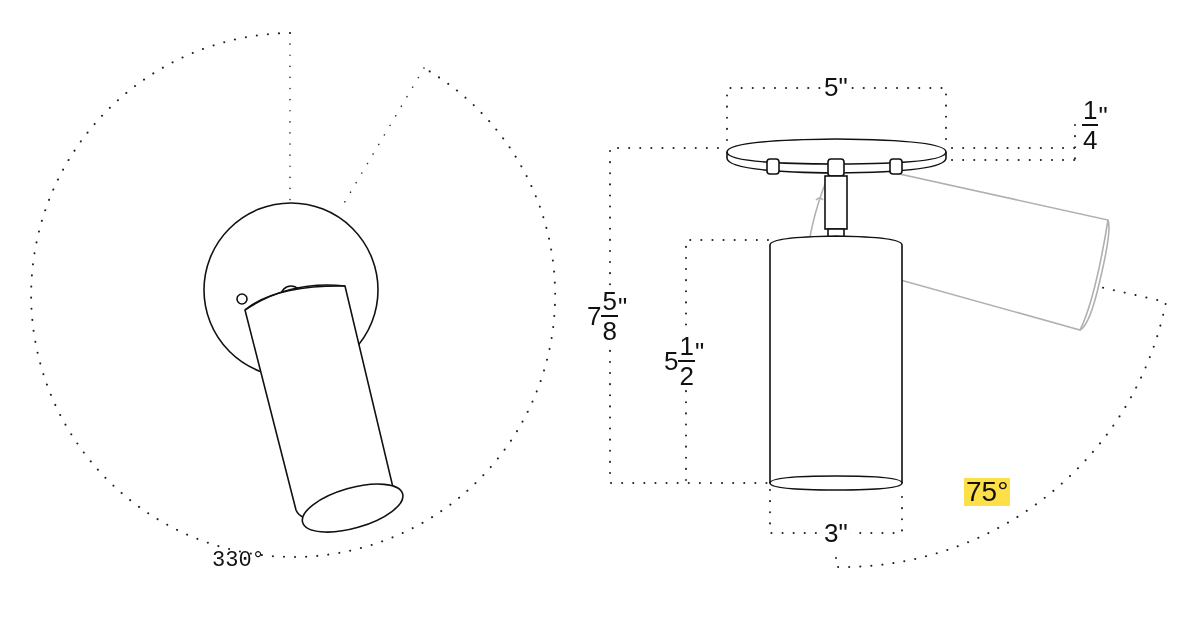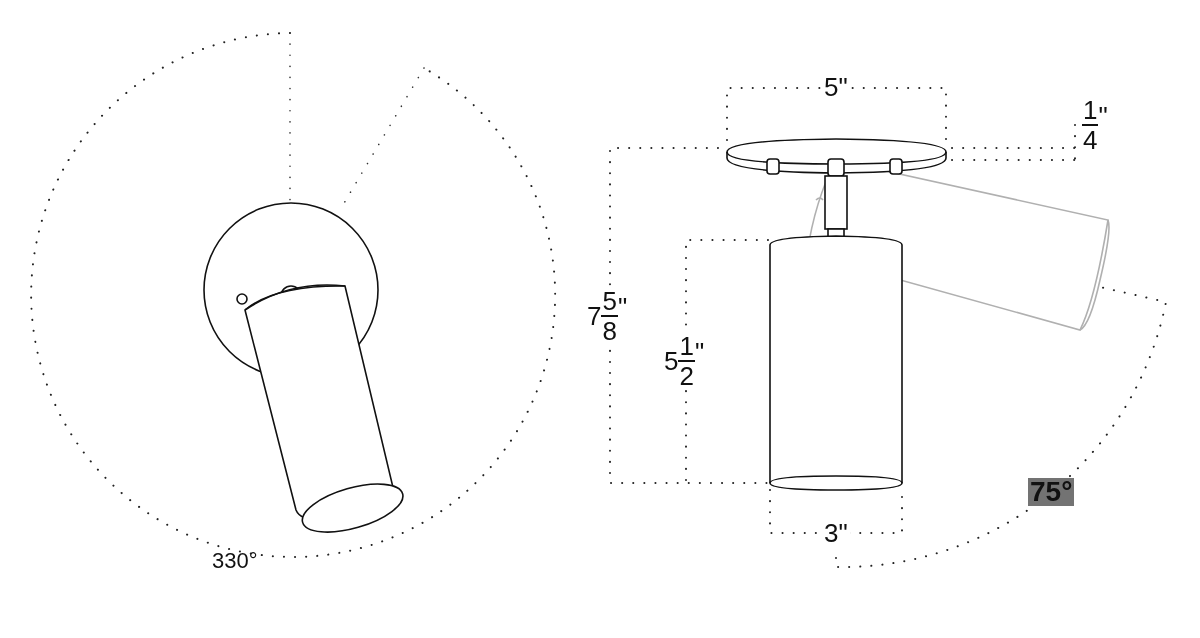--- a/index.html
+++ b/index.html
@@ -144,21 +144,21 @@
                  Q 902 490 836 490
                  Q 770 490 770 483 Z"></path>
         <path class="solid-nofill" d="M 770 483 Q 770 476 836 476 Q 902 476 902 483"></path>
       </g>
     </g>
   </svg>
 
   
 
   
-  <div class="lbl angle" style="left:212px; top:550px;">330°</div>
+  <div class="lbl angle" style="left:212px; top:550px;font-family:Liberation Mono, monospace;">330°</div>
 
   
   <div class="lbl dim-big" style="left:822px; top:74px; background:#fff; padding:0 2px;">5"</div>
 
   
   <div class="lbl dim-big" style="left:1082px; top:97px;">
     <span class="mixed">
       <span class="frac">
         <span class="num">1</span>
         <span class="den">4</span>
@@ -188,15 +188,15 @@
         <span class="den">2</span>
       </span>
       <span class="inch-mark">"</span>
     </span>
   </div>
 
   
   <div class="lbl dim-big" style="left:822px; top:520px; background:#fff; padding:0 2px;">3"</div>
 
   
-  <div class="lbl angle-big" style="left:1028px; top:478px; background:#737373; padding:0 2px;font-weight:bold;">75°</div>
+  <div class="lbl angle-big" style="left:964px; top:478px; background:#fde047; padding:0 2px;">75°</div>
 
 </div>
 
 </body></html>

